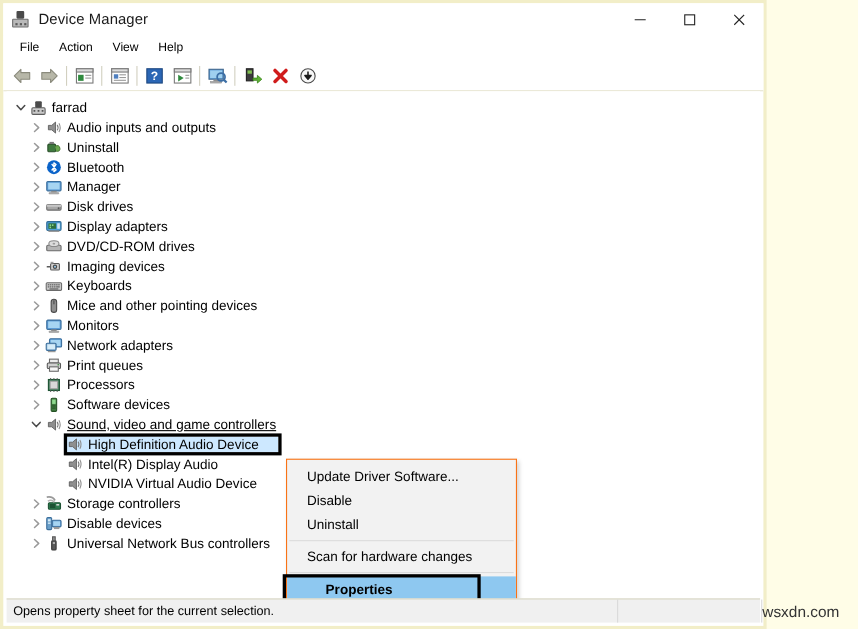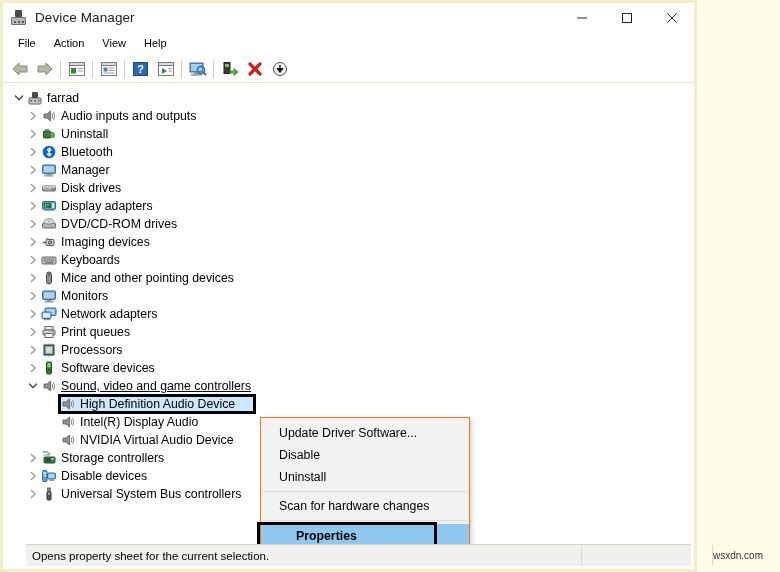--- a/index.html
+++ b/index.html
@@ -109,26 +109,26 @@
     position:absolute;left:-4px;top:-2px;width:180px;height:26px;
     border:3px solid #000;box-sizing:border-box;
   }
   .ctx-item.highlight span{position:relative;z-index:2;}
   
   .statusbar{
     position:absolute;left:3px;right:3px;bottom:3px;height:21px;
     background:#f0f0f0;
     border-top:1px solid #d8d6c2;
     display:flex;align-items:flex-start;
-    font-size:11.5px;color:#000;margin-left:20px;
+    font-size:11.5px;color:#000;
   }
   .sb-pane{height:21px;display:flex;align-items:center;padding-left:6px;box-sizing:border-box;}
   .sb-1{flex:0 0 556px;border-right:1px solid #d9d9d9;}
   .sb-2{flex:0 0 131px;border-right:1px solid #d9d9d9;}
-  .sb-3{flex:1 1 auto;justify-content:center;padding-left:0;color:#333;font-size:10px;}
+  .sb-3{flex:1 1 auto;justify-content:center;padding-left:0;color:#333;font-size:14px;}
 </style>
 </head>
 <body>
 
 <div class="window">
 
   <div class="titlebar">
     <div class="title-icon">
       <div class="ti-stalk"></div>
       <div class="ti-base"></div>
@@ -605,21 +605,21 @@
               <path d="M3.4 1.5 L7.2 5 L3.4 8.5" fill="none" stroke="#9a9a9a" stroke-width="1.4" stroke-linecap="round" stroke-linejoin="round"></path>
             </svg>
           </div>
           <div class="ico">
             <svg xmlns="http://www.w3.org/2000/svg" width="16" height="16" viewBox="0 0 16 16">
               <rect x="6" y="5.5" width="4" height="8.5" rx="1" fill="#5a5a5a" stroke="#333"></rect>
               <rect x="6.8" y="2" width="2.4" height="3.5" fill="#8f8f8f" stroke="#5a5a5a"></rect>
               <rect x="7" y="7" width="2" height="1.3" fill="#cfcfcf"></rect>
             </svg>
           </div>
-          <div class="lbl">Universal System Bus controllers</div>
+          <div class="lbl">Universal Network Bus controllers</div>
         </div>
       </div>
   </div>
 
   <div class="ctxmenu">
     <div class="ctx-pad"></div>
     <div id="ctx-items">
         <div class="ctx-item">
           <span>Update Driver Software...</span>
         </div>

